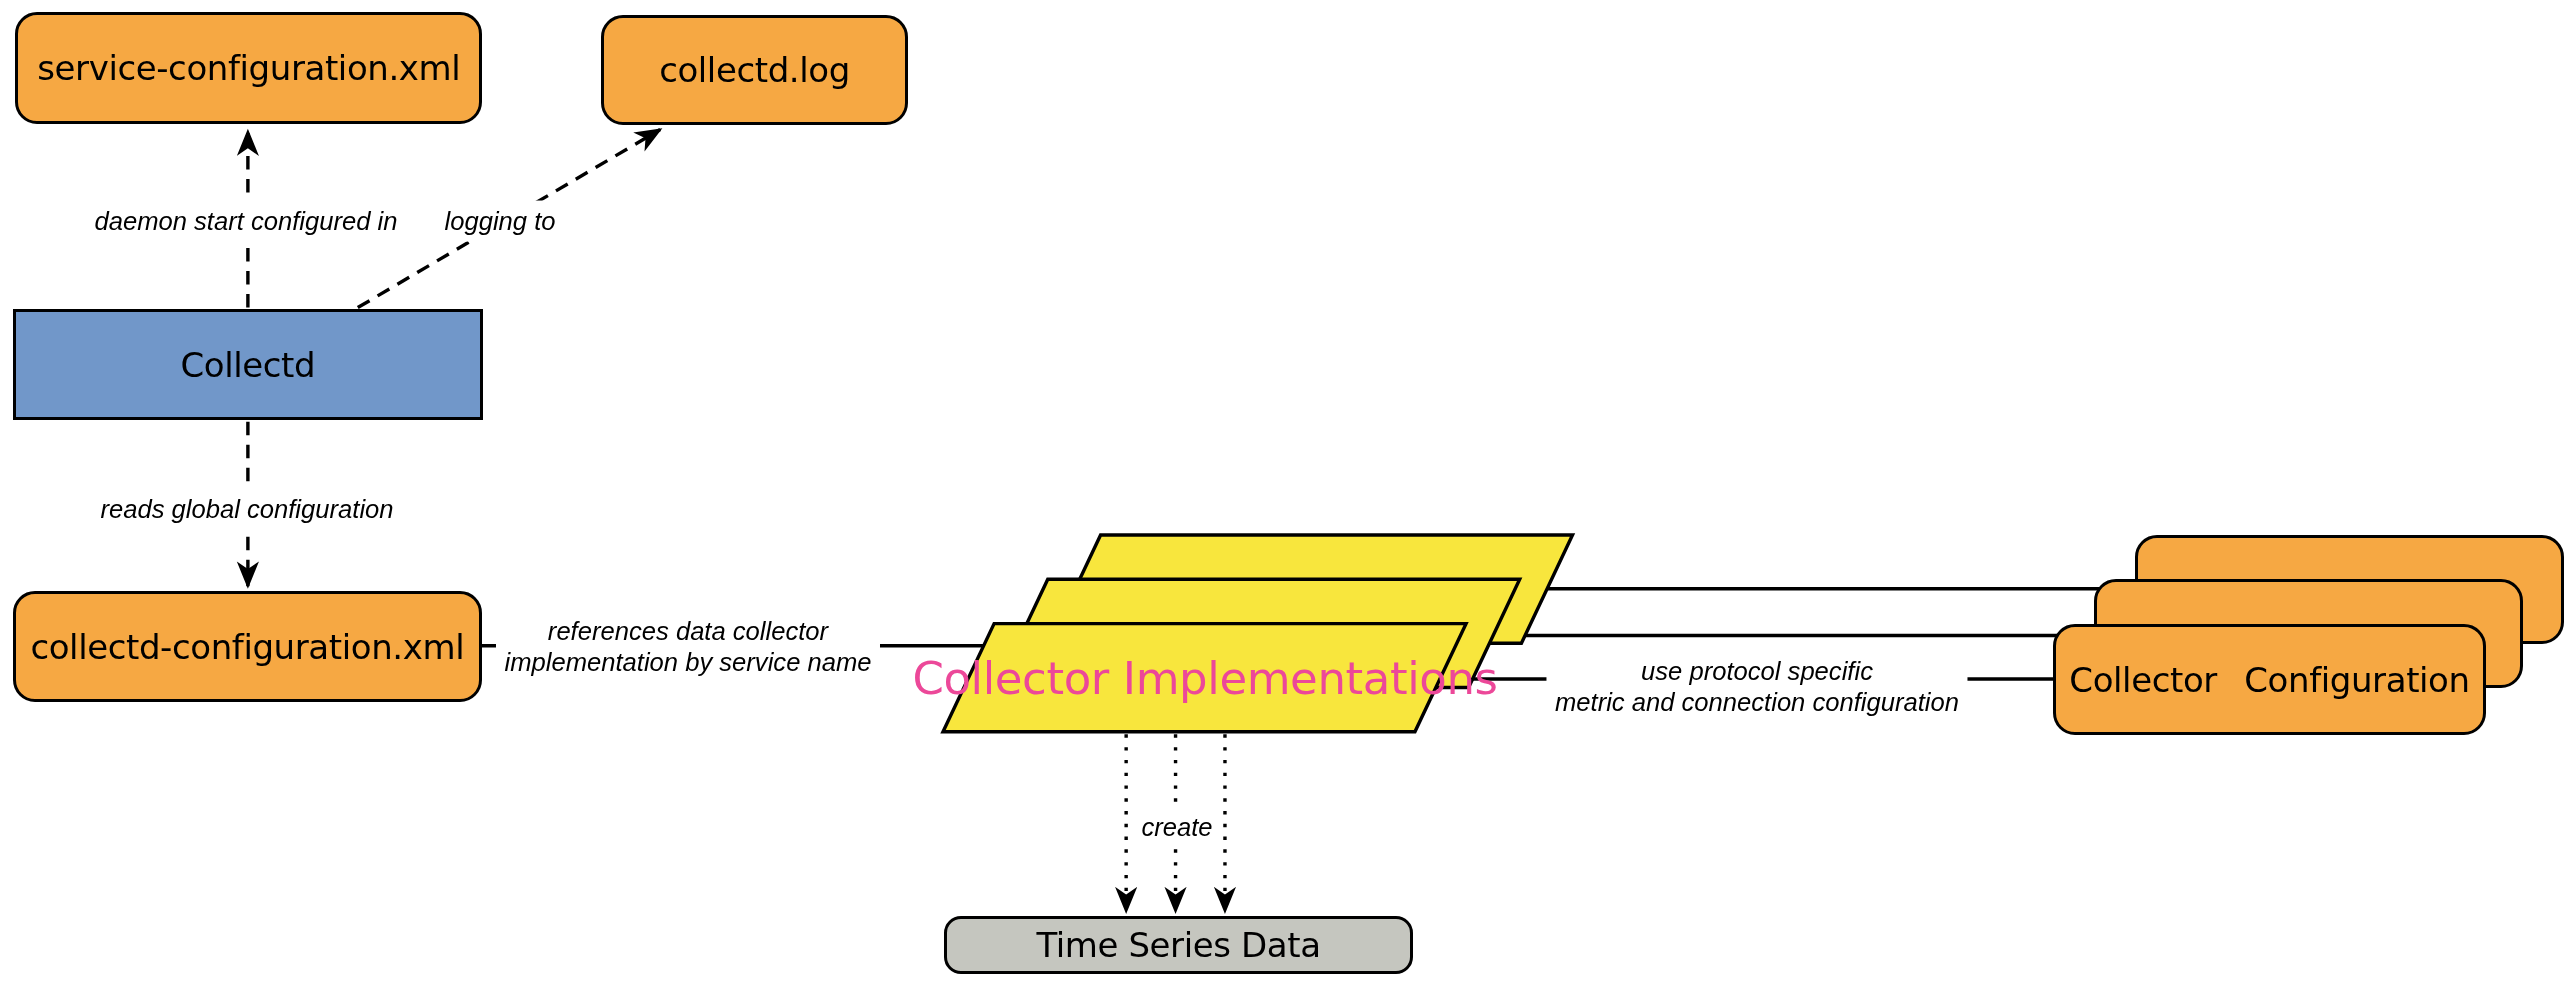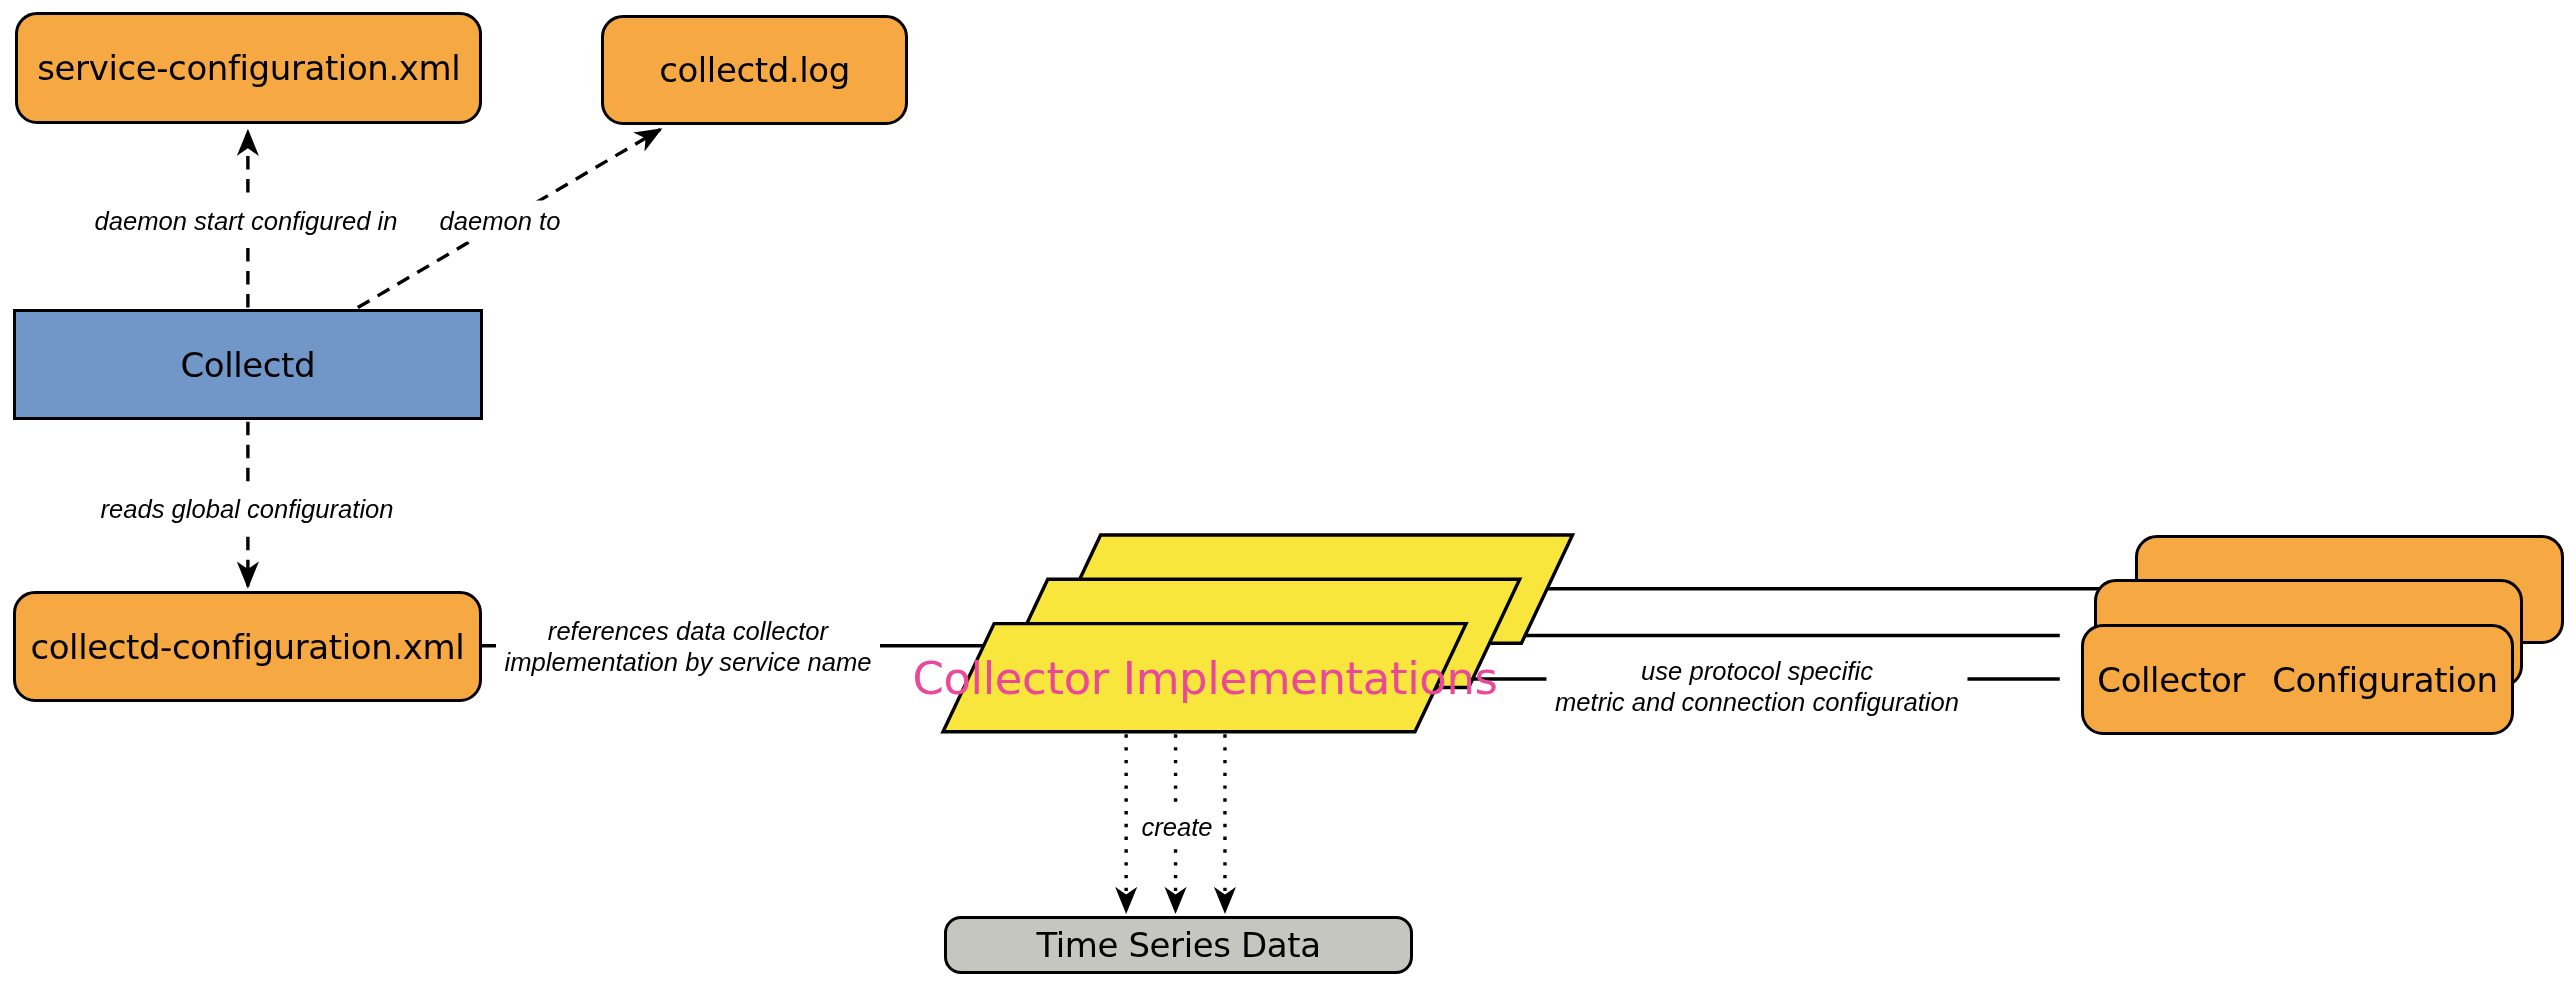--- a/index.html
+++ b/index.html
@@ -72,31 +72,31 @@
   <div class="node orange" style="left:12.8px;top:591px;width:469px;height:111px;">
     <span>collectd-configuration.xml</span>
   </div>
 
   <div class="para-label" style="left:952px;top:624px;width:506px;height:108px;">
     <span>Collector Implementations</span>
   </div>
 
   <div class="node orange stackback" style="left:2135px;top:535px;width:429px;height:109px;"></div>
   <div class="node orange stackmid" style="left:2094px;top:579px;width:429px;height:109px;"></div>
-  <div class="node orange stackfront" style="left:2053px;top:624px;width:433px;height:111px;margin-left:28px;">
+  <div class="node orange stackfront" style="left:2053px;top:624px;width:433px;height:111px;">
     <span class="cfg-label">Collector Configuration</span>
   </div>
 
   <div class="node gray" style="left:944px;top:916px;width:469px;height:58px;">
     <span>Time Series Data</span>
   </div>
 
   <div class="edge-label" style="left:246px;top:221px;">daemon start configured in</div>
 
-  <div class="edge-label" style="left:500px;top:221px;">daemon to</div>
+  <div class="edge-label" style="left:500px;top:221px;">logging to</div>
 
   <div class="edge-label" style="left:247px;top:509px;">reads global configuration</div>
 
   <div class="edge-label" style="left:688px;top:647px;">
     <span>references data collector</span><br>
     <span>implementation by service name</span>
   </div>
 
   <div class="edge-label" style="left:1757px;top:687px;">
     <span>use protocol specific</span><br>

